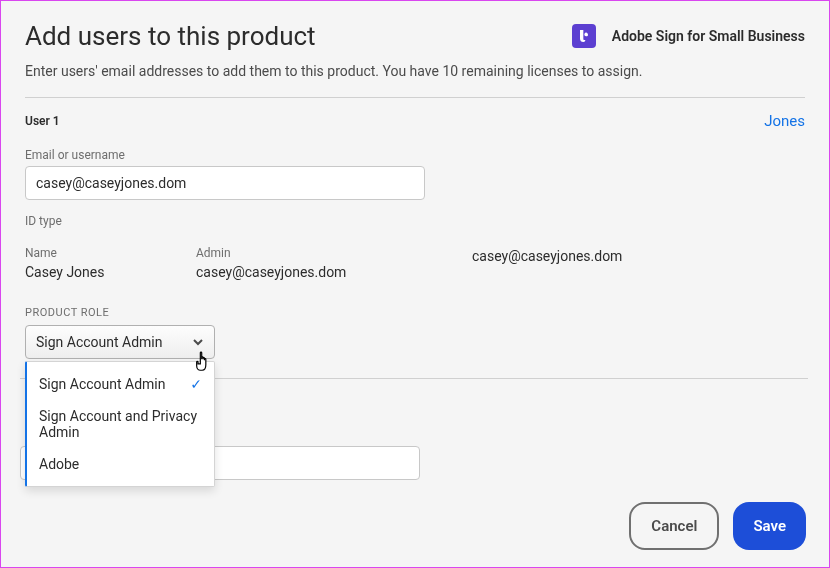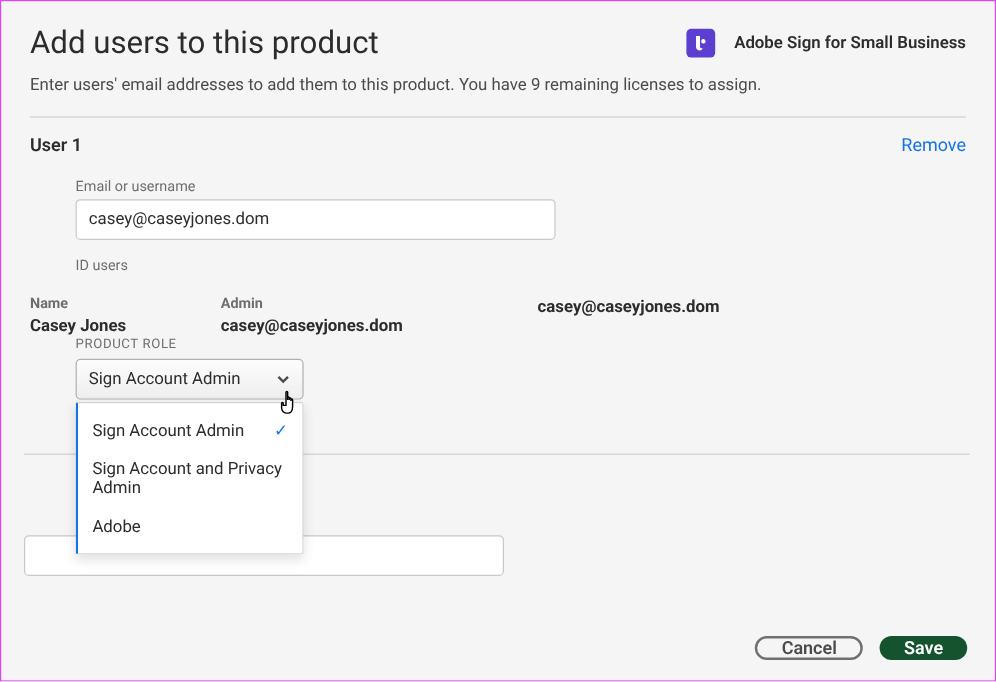--- a/index.html
+++ b/index.html
@@ -68,21 +68,21 @@
     border-top: 1px solid #d0d0d0;
     margin: 0 0 14px 0;
   }
   .user-header {
     display: flex;
     justify-content: space-between;
     align-items: center;
     margin-bottom: 18px;
   }
   .user-label {
-    font-size: 15px;
+    font-size: 12px;
     font-weight: 600;
     color: #2c2c2c;
   }
   .remove-link {
     color: #1473e6;
     font-size: 15px;
     cursor: pointer;
     background: none;
     border: none;
     font-family: inherit;
@@ -99,32 +99,30 @@
     border: 1px solid #c8c8c8;
     border-radius: 4px;
     padding: 0 10px;
     font-size: 14px;
     color: #2c2c2c;
     background: #fff;
     font-family: inherit;
   }
   .section {
     margin-bottom: 14px;
-    margin-left: 38px;
   }
   .static-value {
     font-size: 14px;
     color: #2c2c2c;
     margin-top: 2px;
   }
   .info-row {
     display: flex;
-    gap: 4px;
-    margin-bottom: 0;
-    font-weight: bold;
+    gap: 16px;
+    margin-bottom: 26px;
   }
   .info-col {
     min-width: 155px;
   }
   .info-col-wide {
     min-width: 260px;
   }
   .role-label {
     font-size: 11px;
     color: #6e6e6e;
@@ -217,37 +215,37 @@
   }
   .footer {
     position: absolute;
     bottom: 18px;
     right: 24px;
     display: flex;
     gap: 14px;
     align-items: center;
   }
   .btn {
-    height: 20px;
+    height: 48px;
     padding: 0 20px;
     border-radius: 16px;
     font-size: 15px;
     font-weight: 600;
     cursor: pointer;
     font-family: inherit;
     display: flex;
     align-items: center;
   }
   .btn-secondary {
     background: transparent;
     border: 2px solid #707070;
     color: #4b4b4b;
   }
   .btn-primary {
-    background: #14532d;
+    background: #1d4ed8;
     border: none;
     color: #fff;
   }
 </style>
 </head>
 <body>
 
 <div class="dialog">
 
   <div class="header-row">
@@ -255,36 +253,36 @@
     <div class="product-badge">
       <span class="adobe-icon">
         <svg viewBox="0 0 24 24">
             <path fill="#fff" d="M6 3 C6 3 6 13 6 16 C6 19 8 21 11 21 C14 21 14 18 14 18 C14 18 11 19 11 16 L11 3 Z M14 7 C12 8 12 11 14 12 C16 13 18 12 18 10 C18 8 16 6 14 7 Z"></path>
           </svg>
       </span>
       <span>Adobe Sign for Small Business</span>
     </div>
   </div>
 
-  <p class="subtitle">Enter users' email addresses to add them to this product. You have 9 remaining licenses to assign.</p>
+  <p class="subtitle">Enter users' email addresses to add them to this product. You have 10 remaining licenses to assign.</p>
 
   <hr class="divider">
 
   <div class="user-header">
     <span class="user-label">User 1</span>
-    <button class="remove-link">Remove</button>
+    <button class="remove-link">Jones</button>
   </div>
 
   <div class="section">
     <label class="field-label">Email or username</label>
     <input type="text" class="text-input" value="casey@caseyjones.dom" style="">
   </div>
 
   <div class="section">
-    <label class="field-label">ID users</label>
+    <label class="field-label">ID type</label>
   </div>
 
   <div class="info-row">
     <div class="info-col">
       <label class="field-label">Name</label>
       <div class="static-value">Casey Jones</div>
     </div>
     <div class="info-col-wide">
       <label class="field-label">Admin</label>
       <div class="static-value">casey@caseyjones.dom</div>

